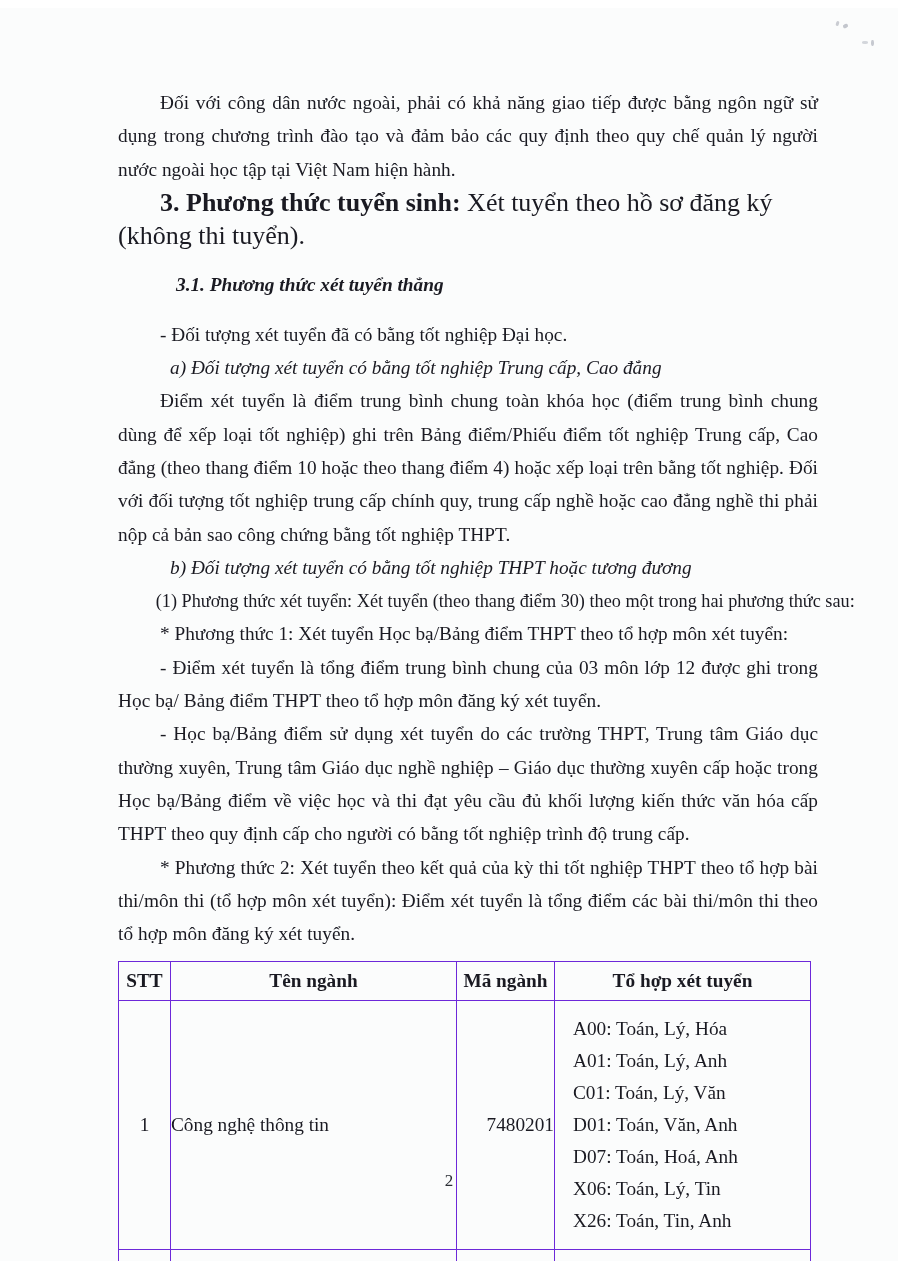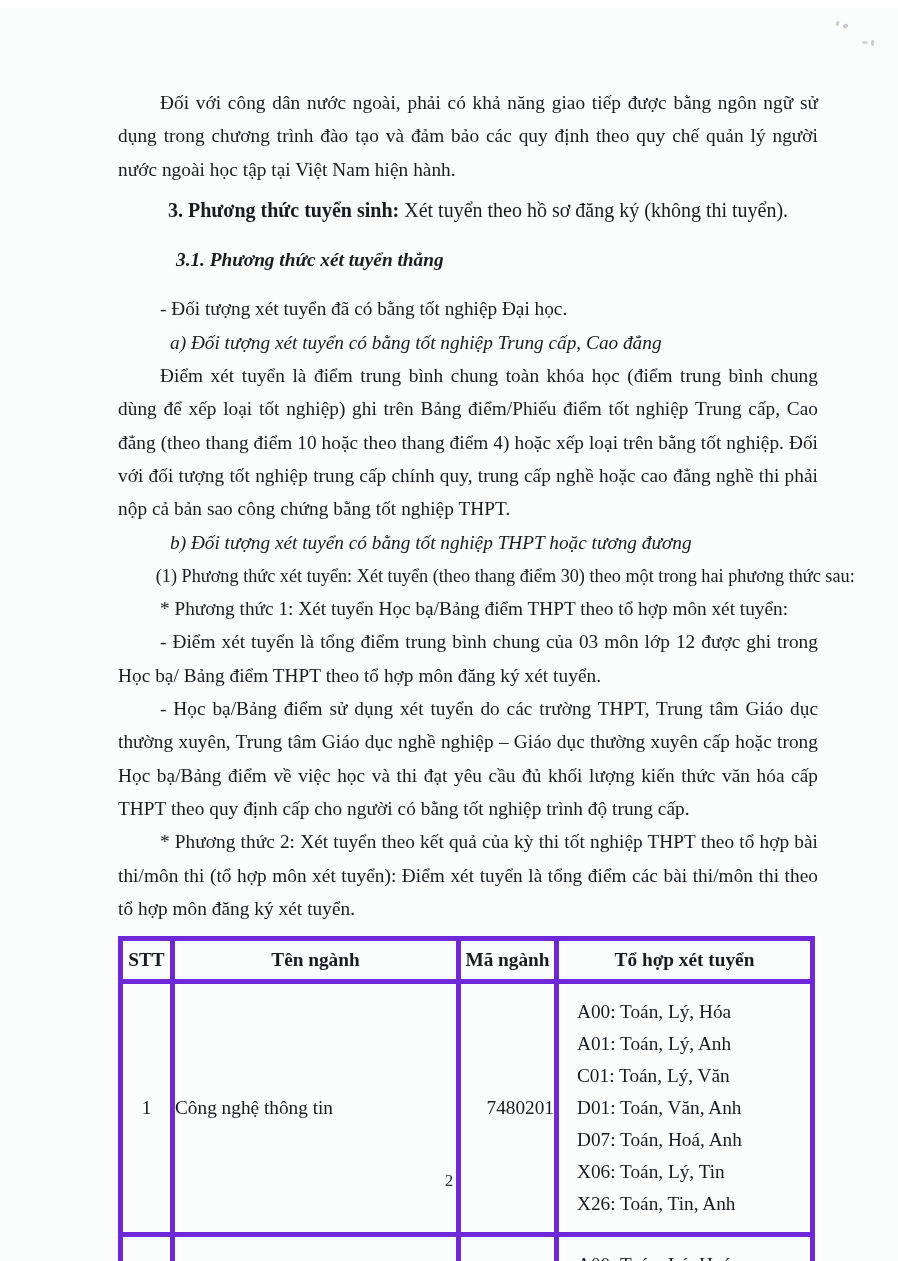--- a/index.html
+++ b/index.html
@@ -49,22 +49,22 @@
     line-height: 33.3px;
     text-align: justify;
     text-justify: inter-word;
     letter-spacing: 0.05px;
   }
   p.indent  { text-indent: 42px; }
 
   b.bold  { font-weight: bold; }
 
   p.head-num {
-    margin: 8px;
-    font-size: 20px;
+    margin: 0;
+    font-size: 26px;
     line-height: 33.3px;
     text-indent: 42px;
   }
   p.sub-head {
     margin: 16px;
     font-size: 19.3px;
     line-height: 33.3px;
     text-indent: 42px;
     font-weight: bold;
     font-style: italic;
@@ -98,21 +98,21 @@
     width: 692px;
   }
   table.combos {
     border-collapse: collapse;
     width: 692px;
     table-layout: fixed;
     font-size: 19.3px;
   }
   table.combos th,
   table.combos td {
-    border: 5px solid #6d28d9;
+    border: 1px solid #6d28d9;
     padding: 0;
     vertical-align: middle;
   }
   table.combos th {
     font-weight: bold;
     text-align: center;
     height: 38px;
     line-height: 38px;
   }
   .col-stt   { width: 52px; }

